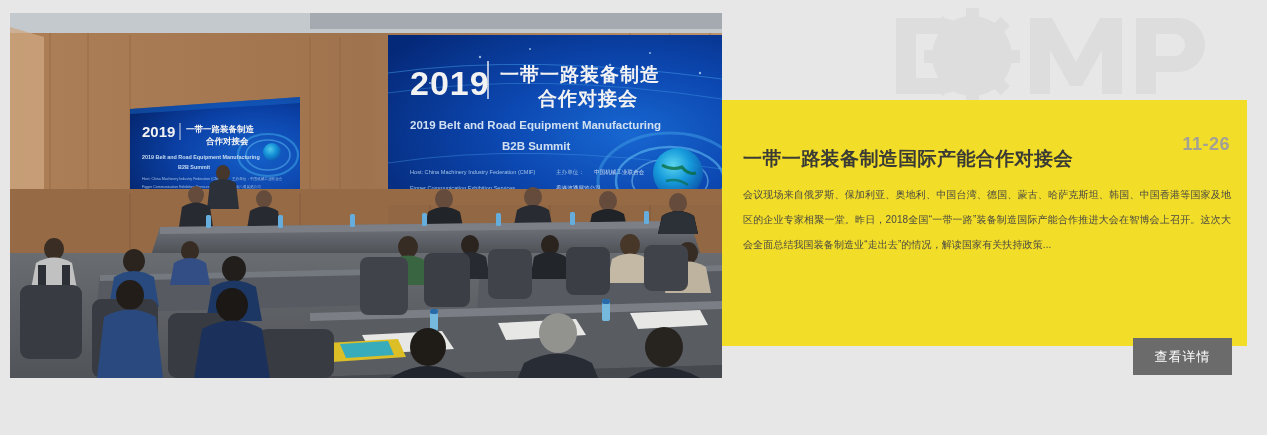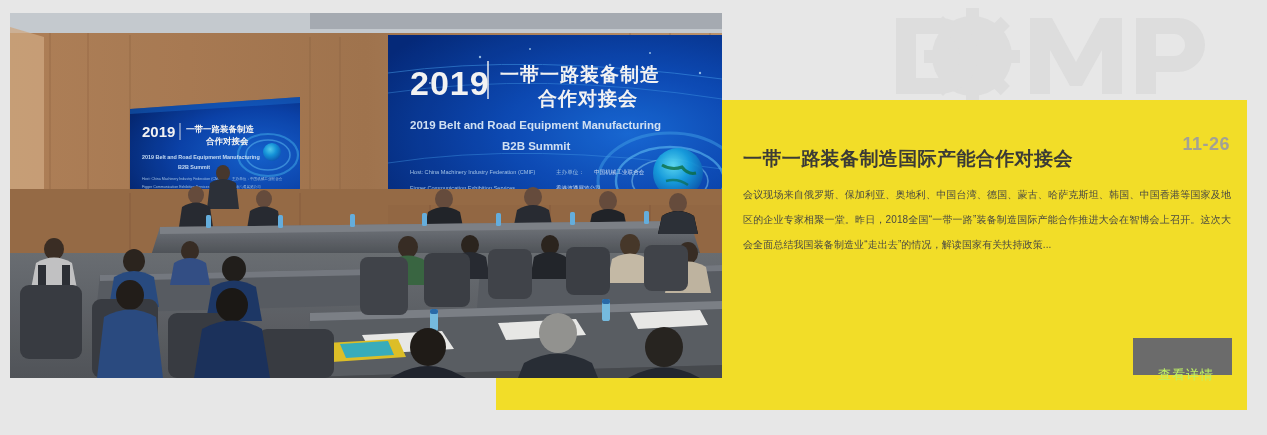--- a/index.html
+++ b/index.html
@@ -34,21 +34,21 @@
     pointer-events: none;
   }
   .watermark svg { display: block; }
 
   
   .card {
     position: absolute;
     left: 496px;
     top: 100px;
     width: 751px;
-    height: 310px;
+    height: 246px;
     background: #f2dd28;
     z-index: 2;
   }
   .card-inner {
     position: absolute;
     left: 247px;   
     top: 0;
     width: 490px;
     height: 310px;
   }
@@ -84,29 +84,29 @@
     text-align: justify;
     letter-spacing: 0.1px;
   }
   .card-btn {
     position: absolute;
     right: 1px;
     top: 238px;
     width: 99px;
     height: 37px;
     background: #6b6b6b;
-    color: #bef264;
+    color: #ffffff;
     border: none;
     font-size: 13px;
     font-family: inherit;
     letter-spacing: 1px;
     cursor: pointer;
     line-height: 37px;
-    padding: 18px;
-    text-align: right;
+    padding: 0;
+    text-align: center;
   }
 
   
   .photo {
     position: absolute;
     left: 10px;
     top: 13px;
     width: 712px;
     height: 365px;
     z-index: 3;

